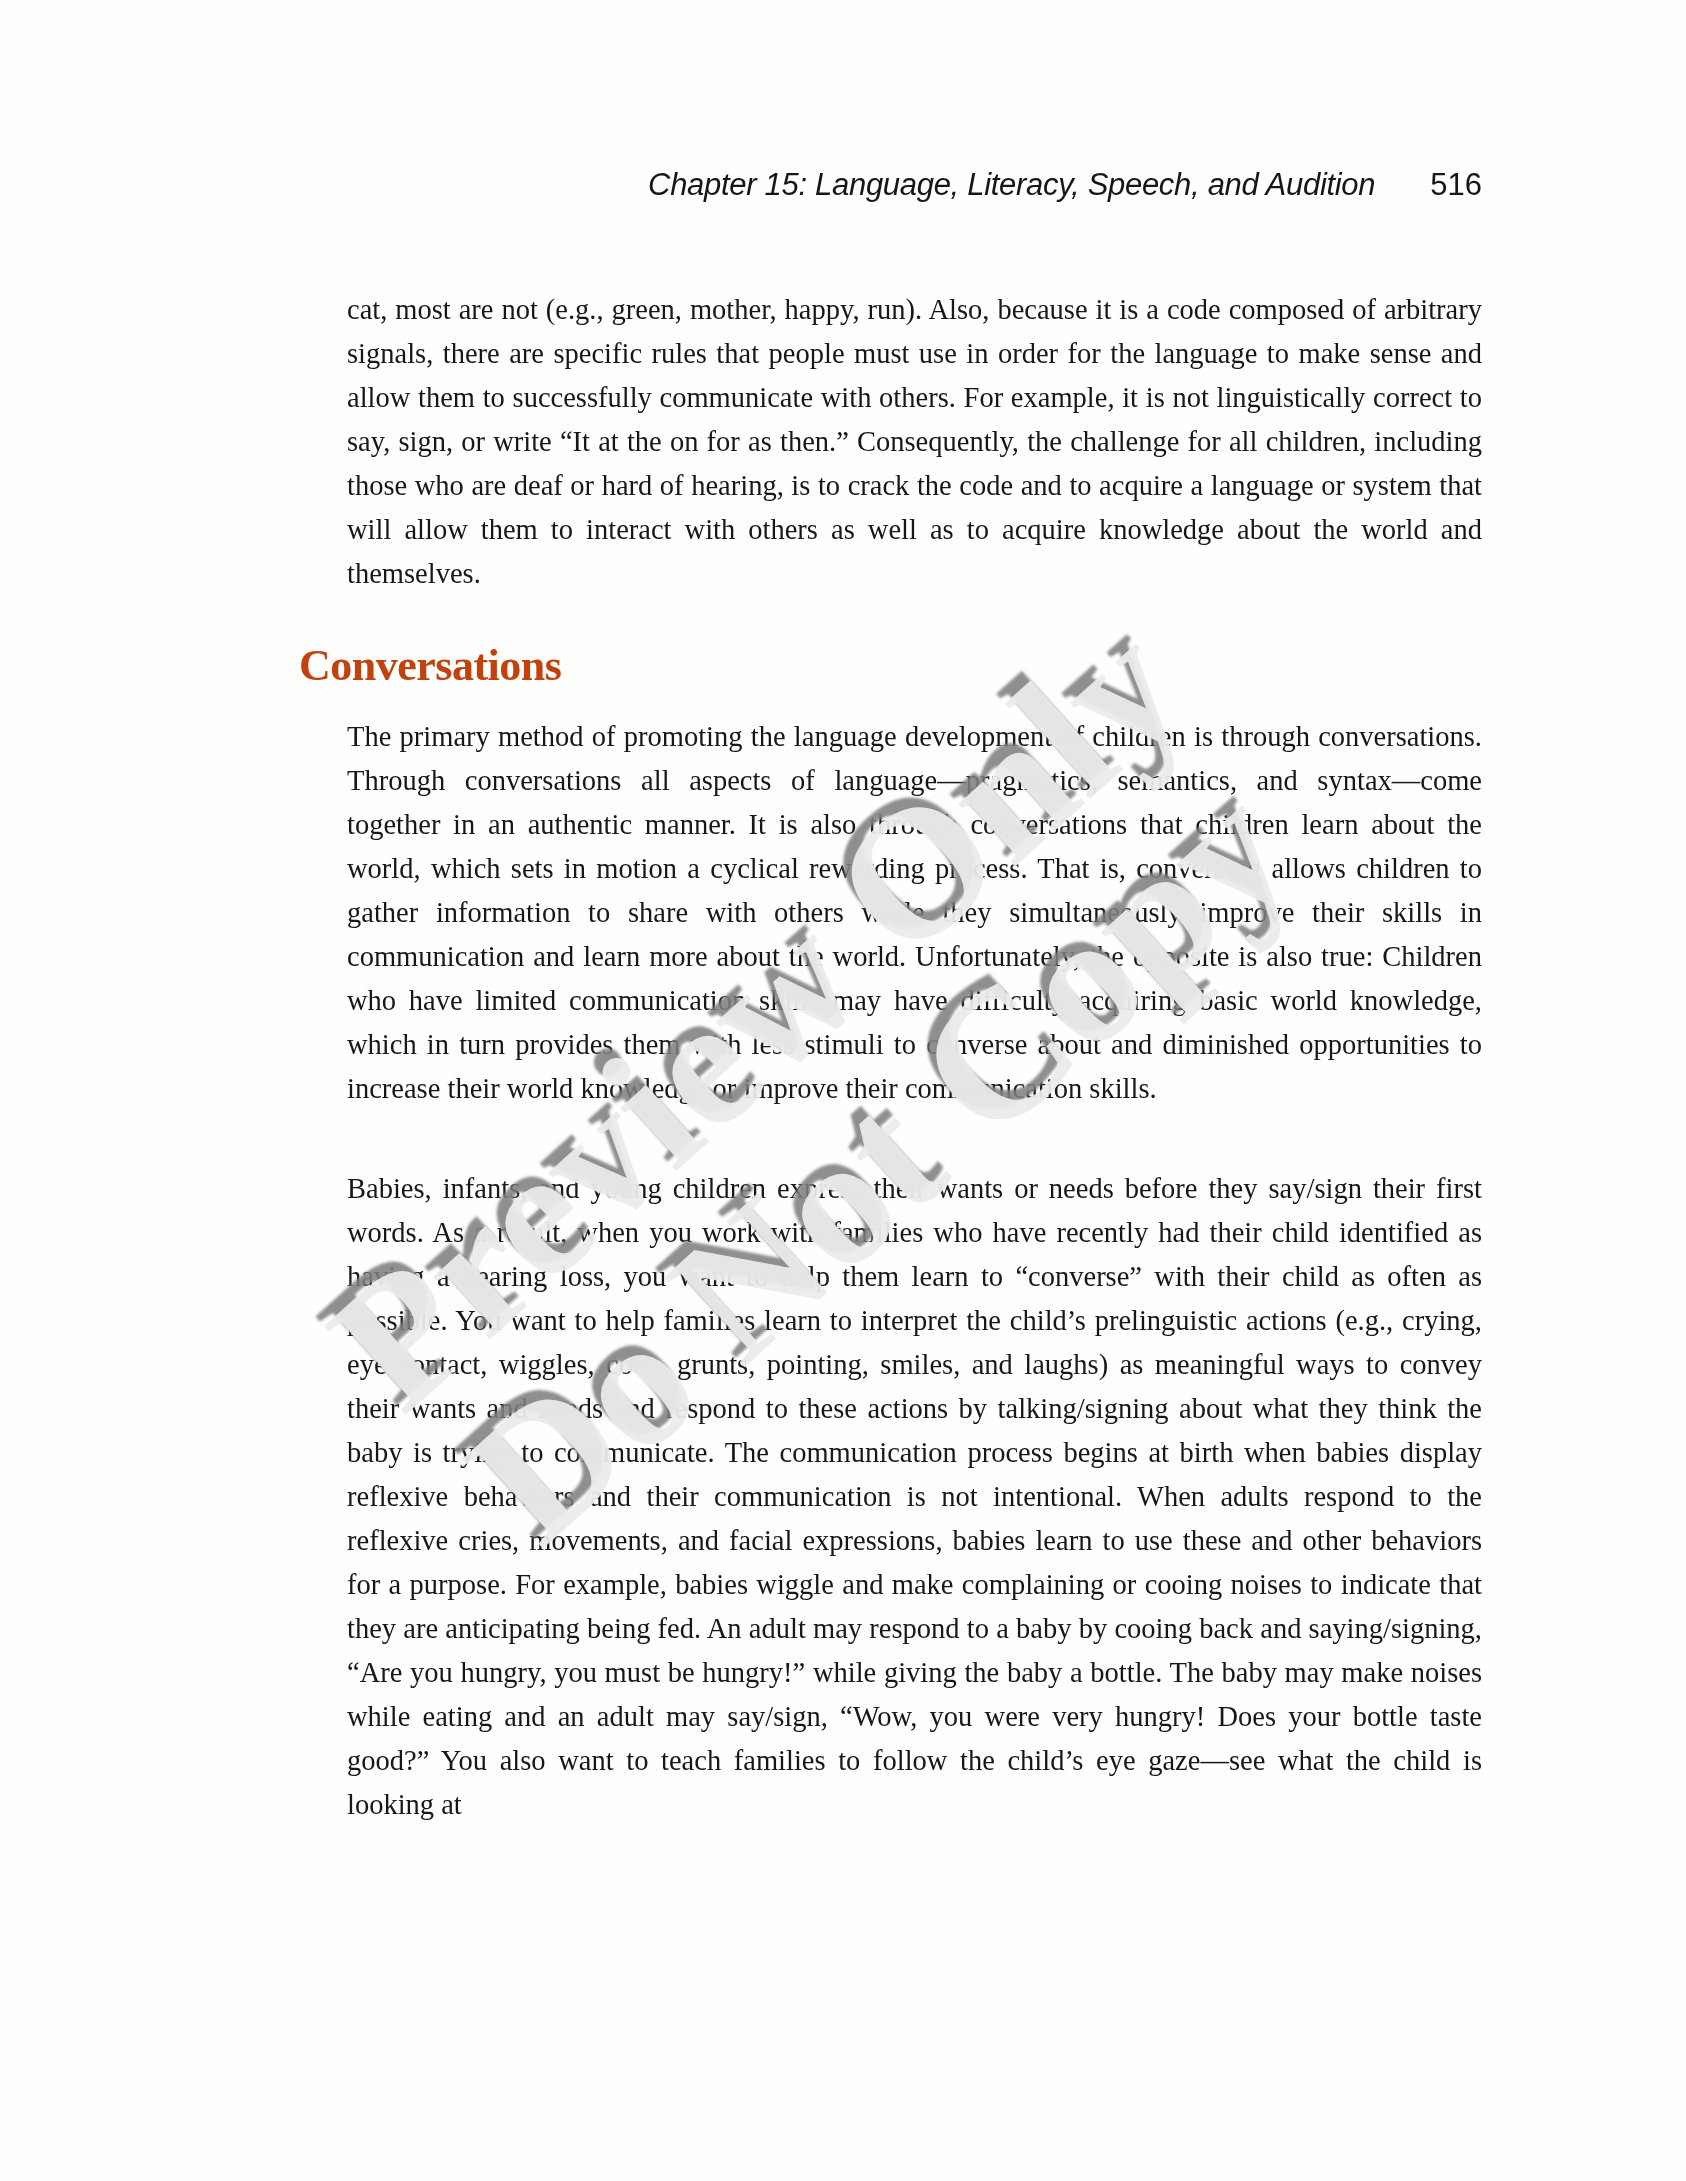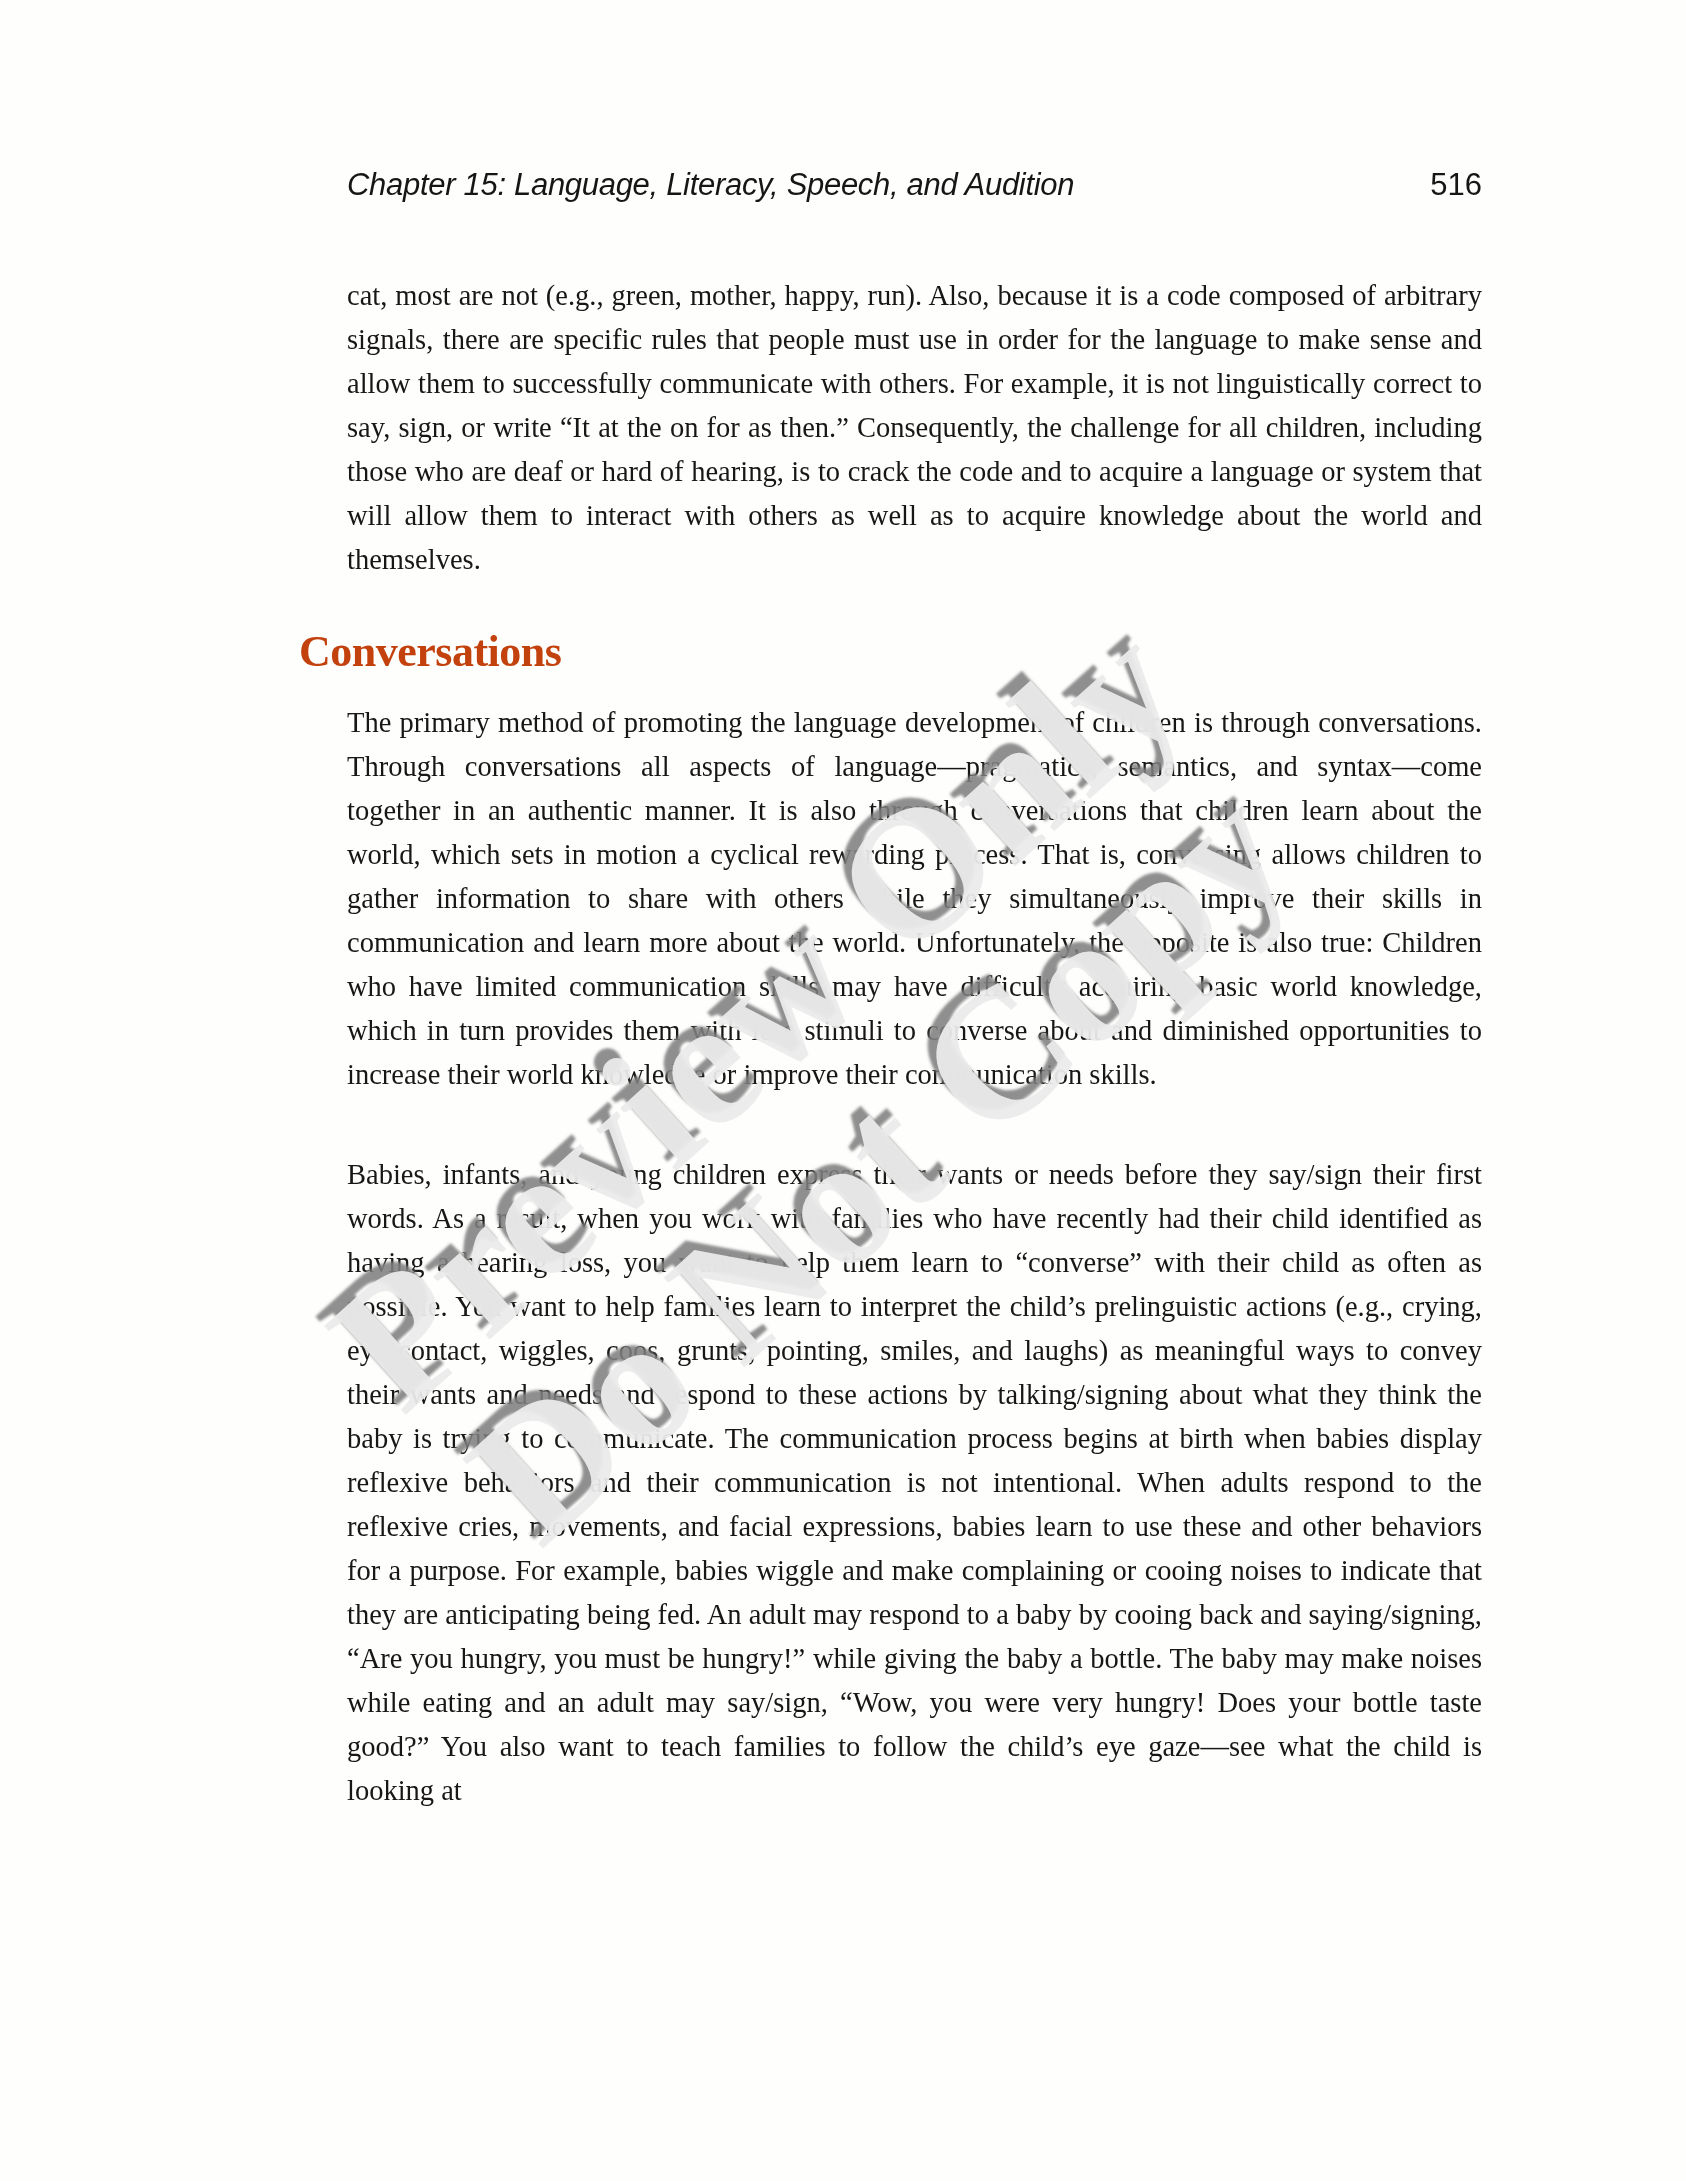--- a/index.html
+++ b/index.html
@@ -15,36 +15,36 @@
     color: #1a1a1a;
   }
 
   
   .running-header {
     position: absolute;
     top: 167px;
     left: 347px;
     width: 1135px;
     display: flex;
-    justify-content: space-between;
+    justify-content: flex-end;
     align-items: baseline;
     gap: 55px;
     font-family: "Liberation Sans", sans-serif;
     font-size: 31px;
     color: #161616;
     white-space: nowrap;
   }
   .chapter-title { font-style: italic; letter-spacing: -0.3px; }
   .folio { font-style: normal; }
 
   
   .body-col {
     position: absolute;
     left: 347px;
-    top: 274px;
+    top: 288px;
     width: 1135px;
     font-size: 28.5px;
     line-height: 44px;
     text-align: justify;
     color: #181715;
   }
   .para { margin: 0; }
   .section-heading {
     margin: 46px 0 25px -48px;
     font-size: 44px;

